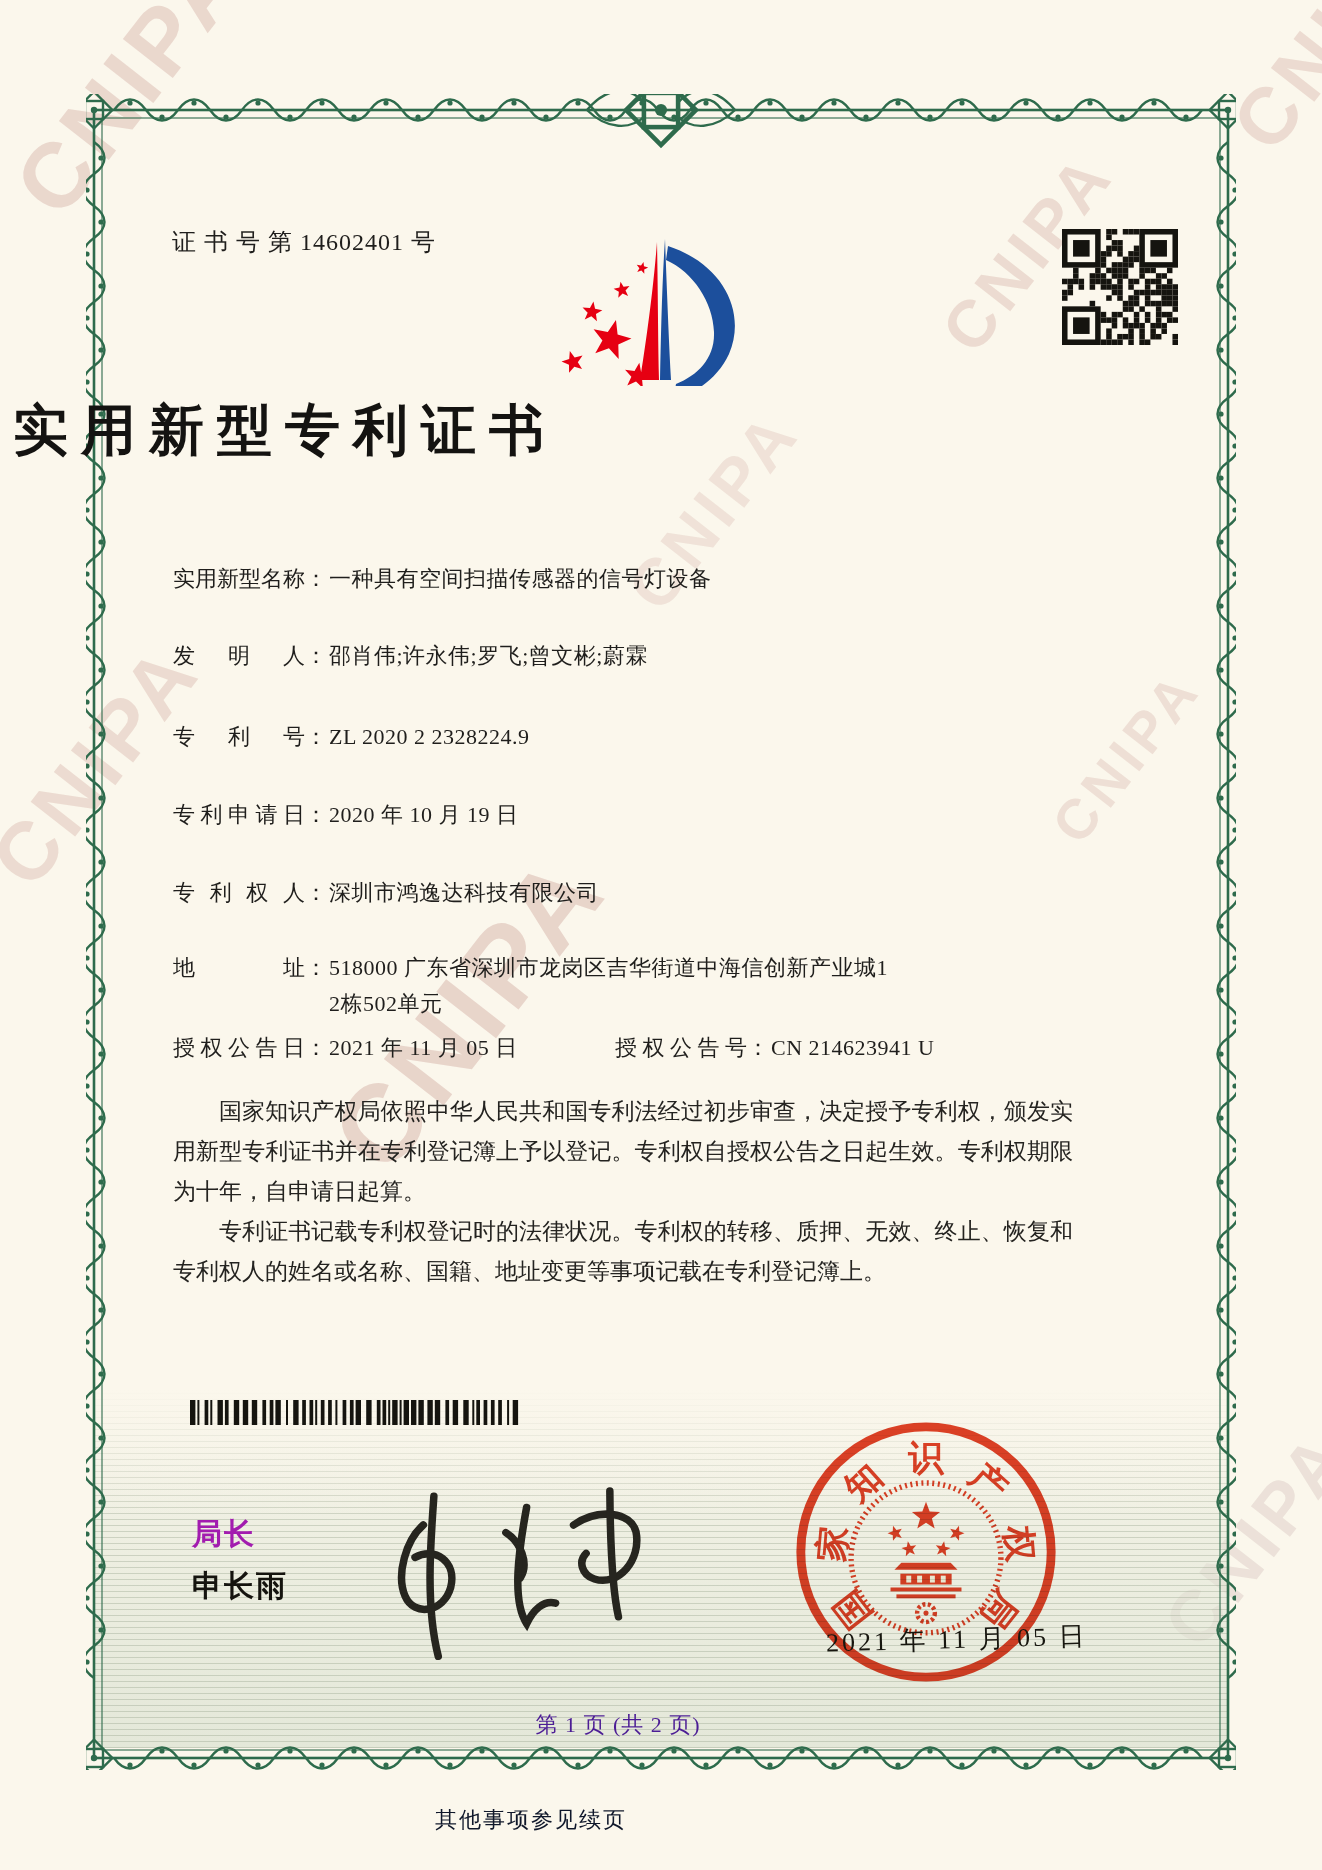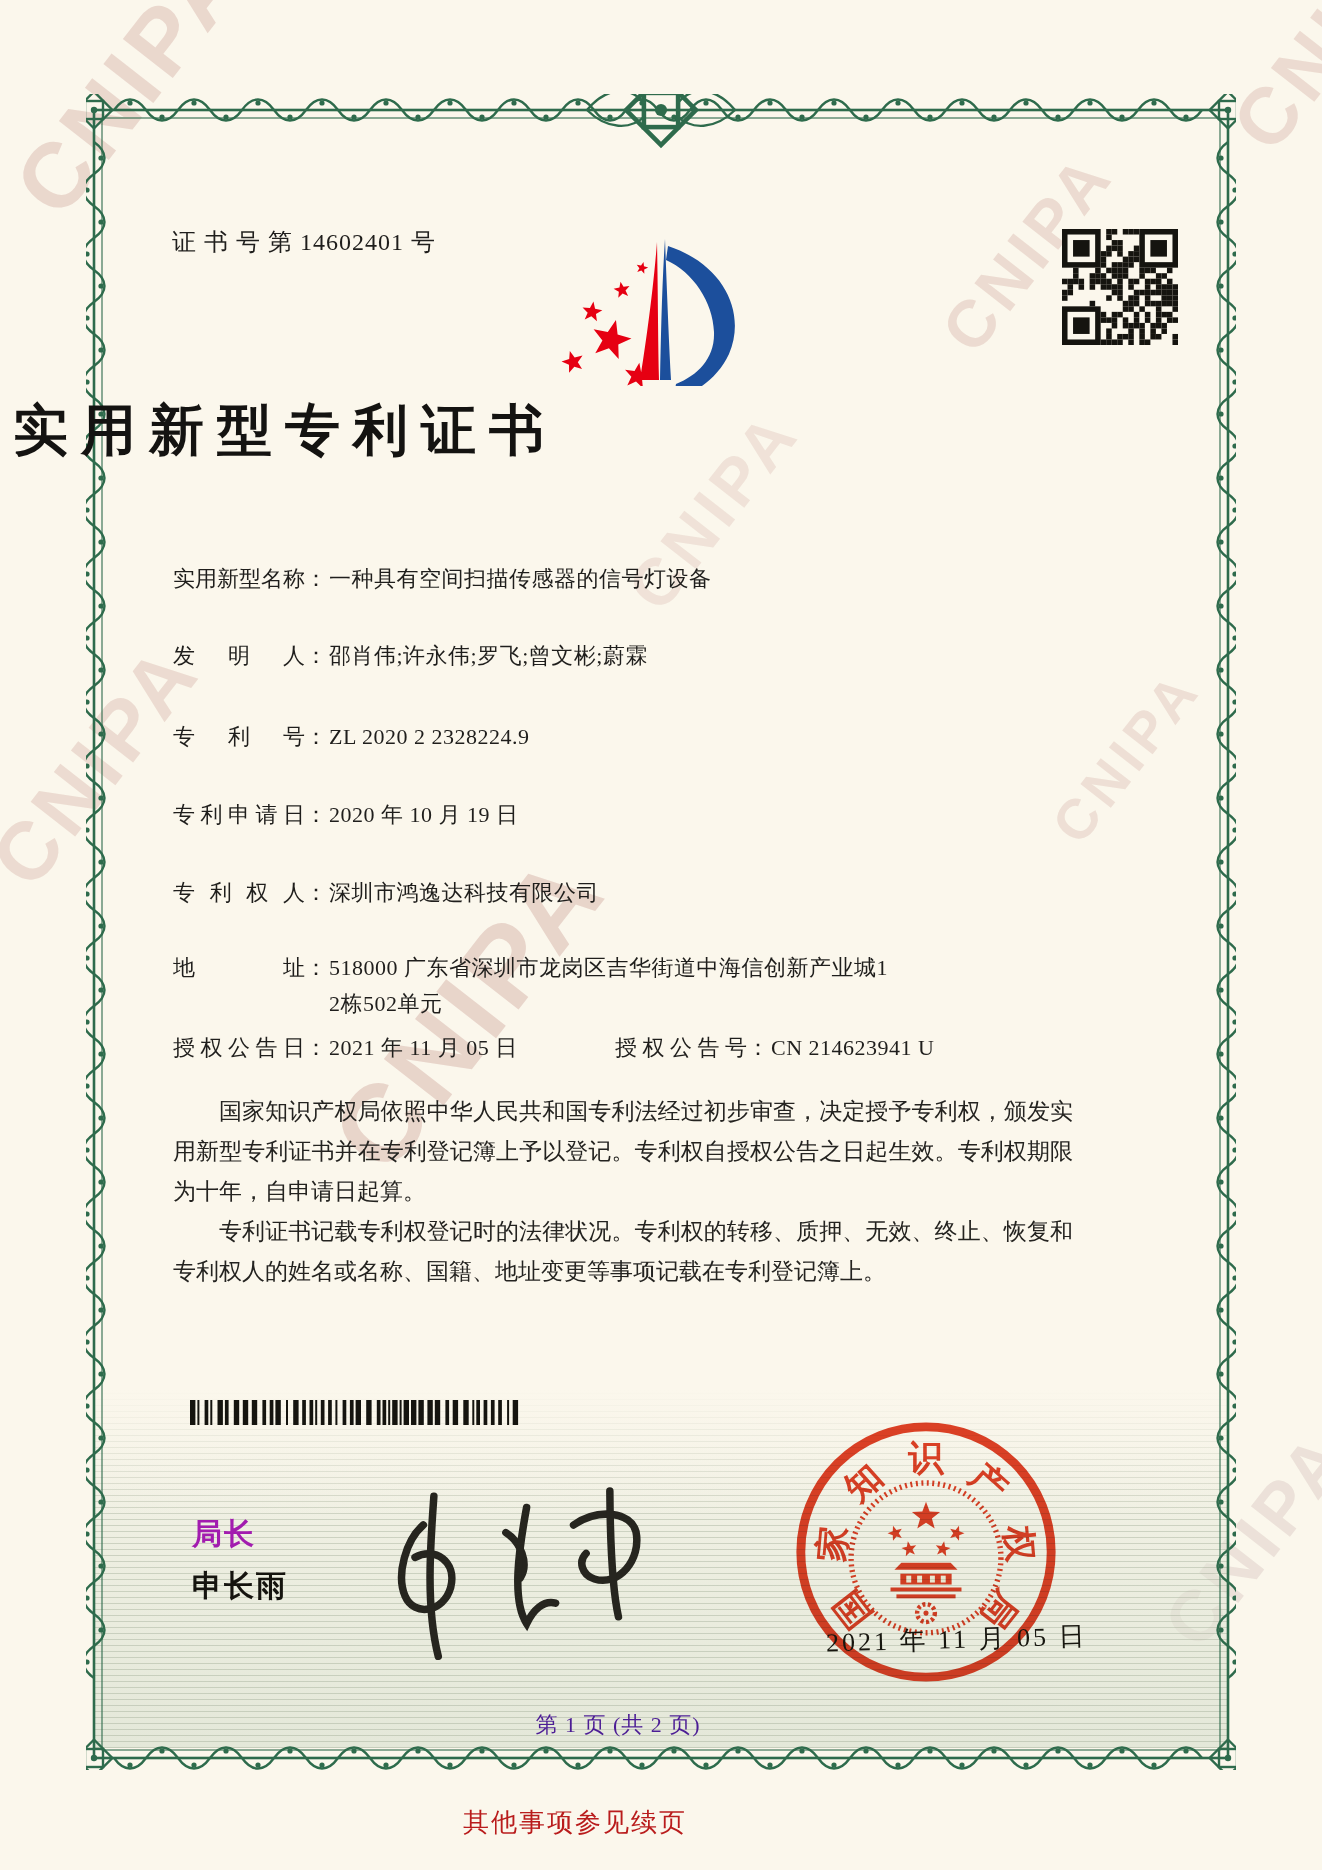--- a/index.html
+++ b/index.html
@@ -81,21 +81,21 @@
     position:absolute; left:826px; top:1622px; font-size:26px;
     letter-spacing:3px; color:#17160f; transform:rotate(-1.5deg); z-index:4;
     white-space:nowrap;
   }
   .page-info {
     position:absolute; left:618px; top:1710px; transform:translateX(-50%);
     font-size:22px; letter-spacing:1px; color:#4c1d95; z-index:3; white-space:nowrap;
   }
   .cont-note {
     position:absolute; left:531px; top:1805px; transform:translateX(-50%);
-    font-size:26px; letter-spacing:2px; color:#b91c1c; z-index:3; white-space:nowrap;margin-left:44px;
+    font-size:22px; letter-spacing:2px; color:#0f172a; z-index:3; white-space:nowrap;
   }
   .frame { position:absolute; left:86px; top:94px; z-index:1; }
 </style>
 </head>
 <body>
 
 <div class="page">
 
   <div class="wm wm1">CNIPA</div>
   <div class="wm wm2">CNIPA</div>

